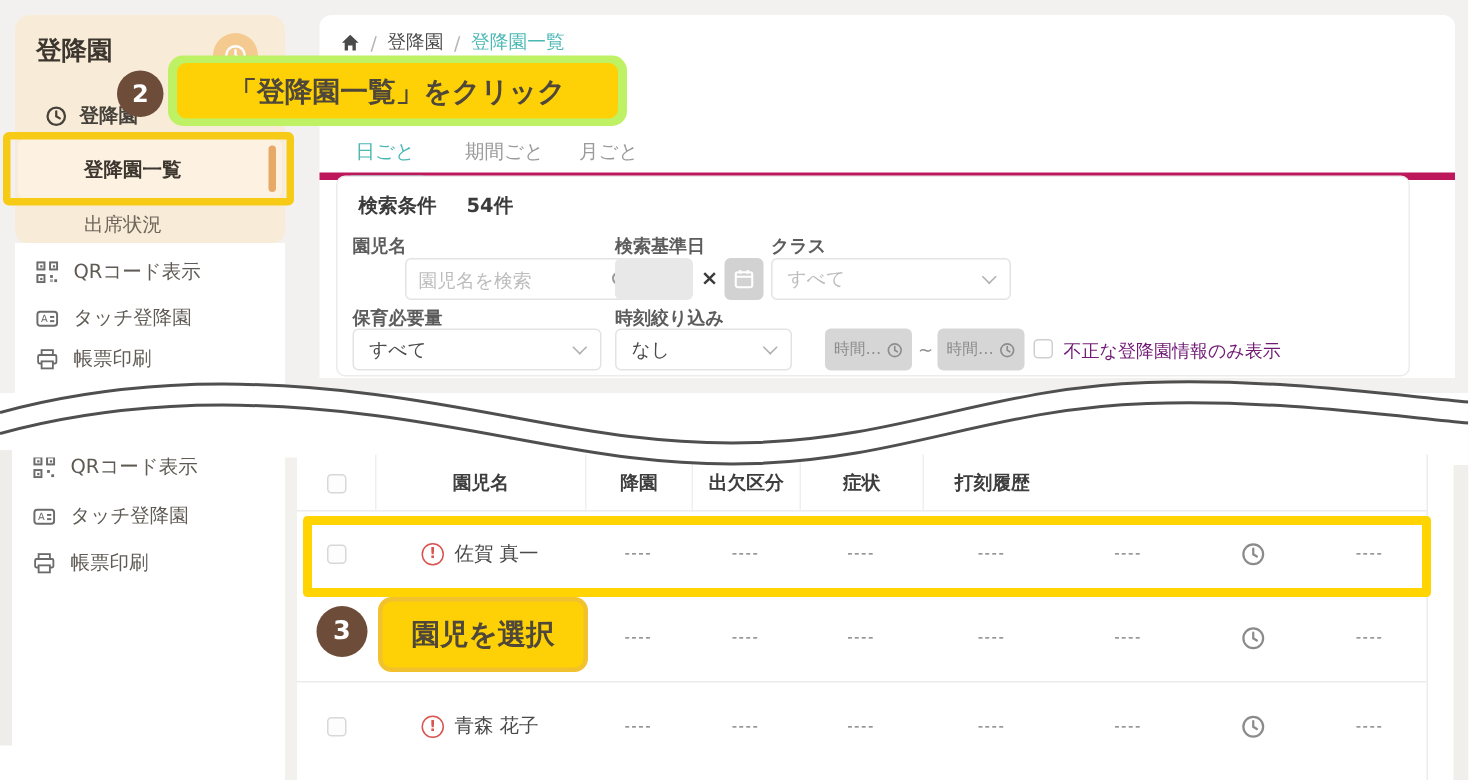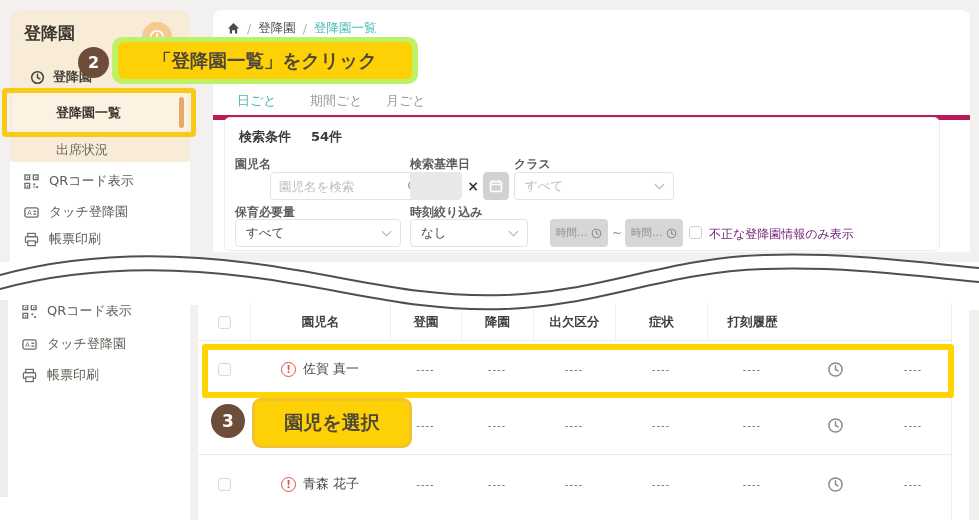--- a/index.html
+++ b/index.html
@@ -60,21 +60,21 @@
   .fcheck-label { position:absolute; left:484px; top:108px; font-size:12px; color:#701a75; }
 
   
   .badge { position:absolute; border-radius:50%; background:#6d4c39; color:#fff; font-weight:bold; display:flex; align-items:center; justify-content:center; z-index:60; }
   .badge2 { left:78px; top:47px; width:31px; height:31px; font-size:16px; }
   .badge3 { left:211px; top:404px; width:34px; height:34px; font-size:17px; }
   .callout2-outer { position:absolute; left:112px; top:37px; width:306px; height:47px; background:#bef264; border-radius:10px; z-index:59; }
   .callout2-inner { position:absolute; left:6px; top:5px; width:294px; height:37px; background:#fdd106; border-radius:6px; display:flex; align-items:center; justify-content:center; font-size:18.5px; font-weight:bold; color:#4f4739; }
   .sidebar-focus { position:absolute; left:2px; top:88px; width:194px; height:49px; border:5px solid #f7ca16; border-radius:4px; z-index:58; }
   .row-focus { position:absolute; left:202px; top:344px; width:752px; height:54px; border:6px solid #ffd400; border-radius:3px; z-index:55; }
-  .callout3 { position:absolute; left:252px; top:398px; width:160px; height:50px; background:#fdd106; border:3px solid #f2c22e; border-radius:9px; display:flex; align-items:center; justify-content:center; font-size:19px; font-weight:bold; color:#4f4739; z-index:59; }
+  .callout3 { position:absolute; left:252px; top:398px; width:140px; height:50px; background:#fdd106; border:3px solid #f2c22e; border-radius:9px; display:flex; align-items:center; justify-content:center; font-size:19px; font-weight:bold; color:#4f4739; z-index:59; }
 
   
   .wave { position:absolute; left:0; top:248px; z-index:50; }
 
   
   .strip-left { position:absolute; left:0; top:300px; width:8px; height:197px; background:#efedea; }
   .strip-mid { position:absolute; left:190px; top:305px; width:8px; height:215px; background:#f3f1ee; }
   .strip-right { position:absolute; left:969px; top:310px; width:10px; height:210px; background:#f1efec; }
 
   .bottom-side { position:absolute; left:8px; top:305px; width:182px; height:192px; background:#fff; overflow:hidden; }
@@ -288,21 +288,20 @@
       <span>帳票印刷</span>
     </div>
   </div>
 
   <div class="tablewrap">
     <div class="trow thead">
       <div class="th">
           <span class="cb"></span>
         </div>
       <div class="th">園児名</div>
-      <div class="th">登園</div>
       <div class="th">降園</div>
       <div class="th">出欠区分</div>
       <div class="th">症状</div>
       <div class="th">打刻履歴</div>
     </div>
 
     <div class="trow tr1">
       <div class="td">
           <span class="cb"></span>
         </div>

